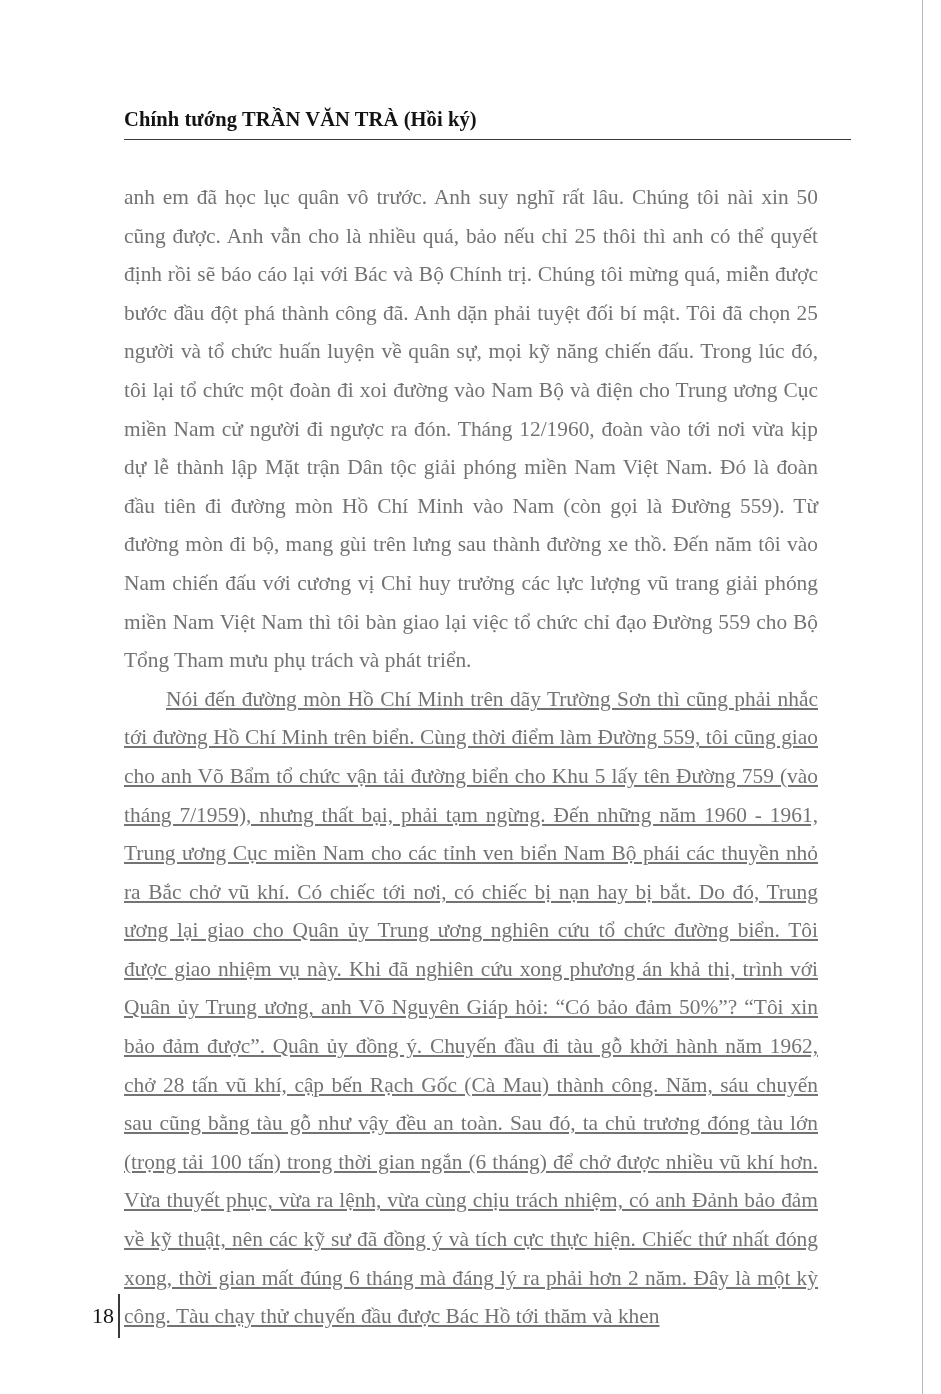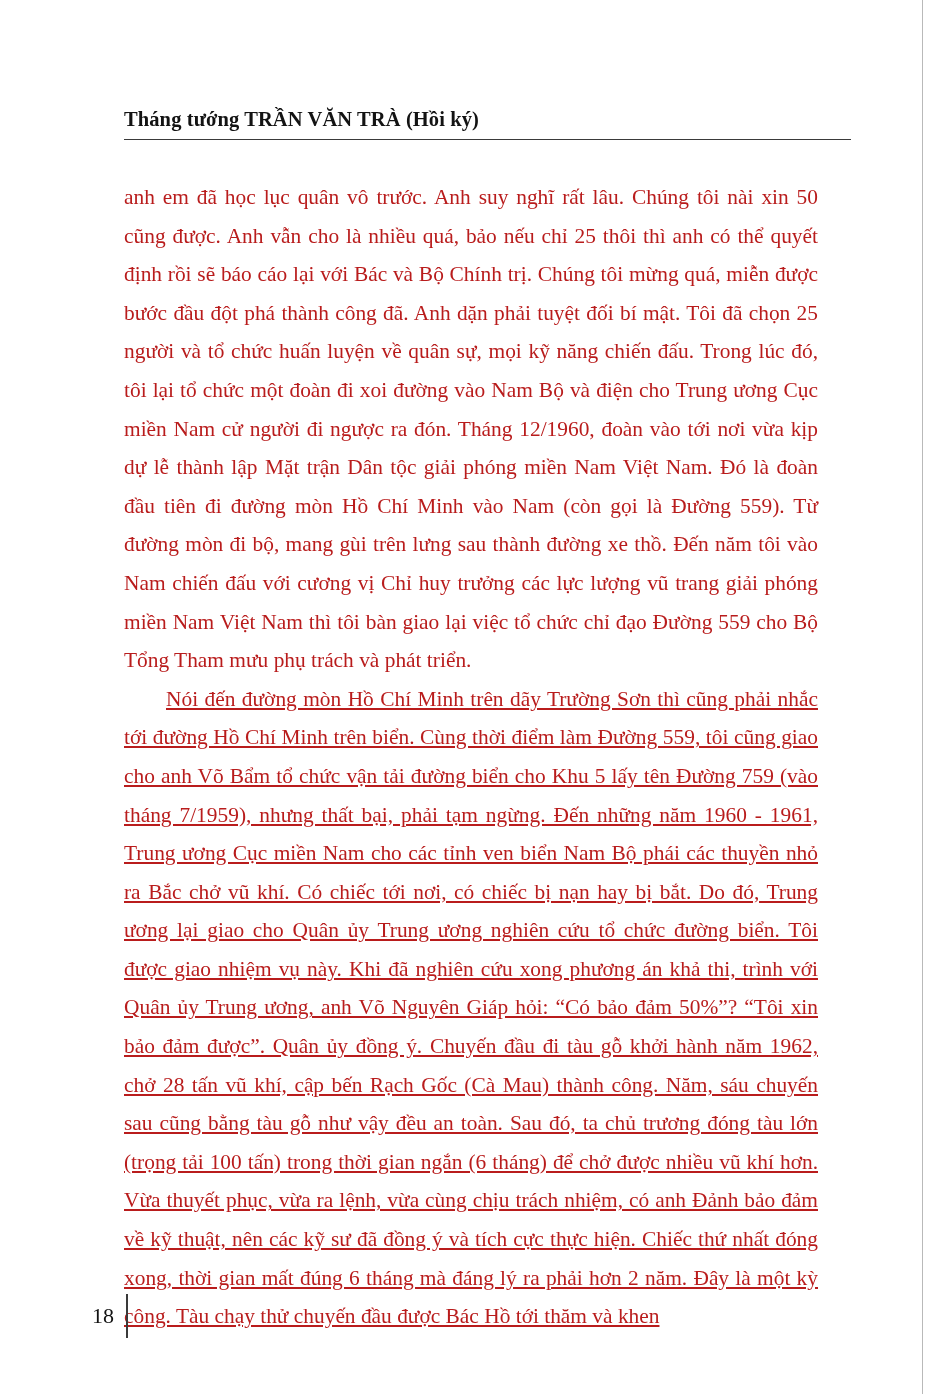--- a/index.html
+++ b/index.html
@@ -63,58 +63,58 @@
     top: 178px;
     left: 124px;
     width: 694px;
   }
   .para {
     font-size: 21.4px;
     line-height: 38.6px;
     text-align: justify;
     text-justify: inter-word;
     margin: 0;
-    color: #b91c1c;
+    color: #737373;
     hyphens: none;
   }
   .para.indent {
     text-indent: 42px;
     text-decoration: underline;
   }
 
   .footer {
     position: absolute;
     left: 92px;
     bottom: 54px;
     height: 48px;
     display: flex;
     align-items: center;
   }
   .folio {
     font-size: 22px;
     color: #131313;
     font-family: "Liberation Serif", serif;
-    padding-right: 12px;
+    padding-right: 4px;
     line-height: 1;
   }
   .folio-rule {
     width: 2px;
     height: 44px;
     background: #3a3a3a;
   }
 </style>
 </head>
 <body>
 
 <div class="page">
 
   <div class="edge-rule"></div>
 
   <div class="header">
-    <div class="header-title">Tháng tướng TRẦN VĂN TRÀ (Hồi ký)</div>
+    <div class="header-title">Chính tướng TRẦN VĂN TRÀ (Hồi ký)</div>
     <div class="header-rule"></div>
   </div>
 
   <div class="content">
     <p class="para">anh em đã học lục quân vô trước. Anh suy nghĩ rất lâu. Chúng tôi nài xin 50 cũng được. Anh vẫn cho là nhiều quá, bảo nếu chỉ 25 thôi thì anh có thể quyết định rồi sẽ báo cáo lại với Bác và Bộ Chính trị. Chúng tôi mừng quá, miễn được bước đầu đột phá thành công đã. Anh dặn phải tuyệt đối bí mật. Tôi đã chọn 25 người và tổ chức huấn luyện về quân sự, mọi kỹ năng chiến đấu. Trong lúc đó, tôi lại tổ chức một đoàn đi xoi đường vào Nam Bộ và điện cho Trung ương Cục miền Nam cử người đi ngược ra đón. Tháng 12/1960, đoàn vào tới nơi vừa kịp dự lễ thành lập Mặt trận Dân tộc giải phóng miền Nam Việt Nam. Đó là đoàn đầu tiên đi đường mòn Hồ Chí Minh vào Nam (còn gọi là Đường 559). Từ đường mòn đi bộ, mang gùi trên lưng sau thành đường xe thồ. Đến năm tôi vào Nam chiến đấu với cương vị Chỉ huy trưởng các lực lượng vũ trang giải phóng miền Nam Việt Nam thì tôi bàn giao lại việc tổ chức chỉ đạo Đường 559 cho Bộ Tổng Tham mưu phụ trách và phát triển.</p>
     <p class="para indent">Nói đến đường mòn Hồ Chí Minh trên dãy Trường Sơn thì cũng phải nhắc tới đường Hồ Chí Minh trên biển. Cùng thời điểm làm Đường 559, tôi cũng giao cho anh Võ Bẩm tổ chức vận tải đường biển cho Khu 5 lấy tên Đường 759 (vào tháng 7/1959), nhưng thất bại, phải tạm ngừng. Đến những năm 1960 - 1961, Trung ương Cục miền Nam cho các tỉnh ven biển Nam Bộ phái các thuyền nhỏ ra Bắc chở vũ khí. Có chiếc tới nơi, có chiếc bị nạn hay bị bắt. Do đó, Trung ương lại giao cho Quân ủy Trung ương nghiên cứu tổ chức đường biển. Tôi được giao nhiệm vụ này. Khi đã nghiên cứu xong phương án khả thi, trình với Quân ủy Trung ương, anh Võ Nguyên Giáp hỏi: “Có bảo đảm 50%”? “Tôi xin bảo đảm được”. Quân ủy đồng ý. Chuyến đầu đi tàu gỗ khởi hành năm 1962, chở 28 tấn vũ khí, cập bến Rạch Gốc (Cà Mau) thành công. Năm, sáu chuyến sau cũng bằng tàu gỗ như vậy đều an toàn. Sau đó, ta chủ trương đóng tàu lớn (trọng tải 100 tấn) trong thời gian ngắn (6 tháng) để chở được nhiều vũ khí hơn. Vừa thuyết phục, vừa ra lệnh, vừa cùng chịu trách nhiệm, có anh Đảnh bảo đảm về kỹ thuật, nên các kỹ sư đã đồng ý và tích cực thực hiện. Chiếc thứ nhất đóng xong, thời gian mất đúng 6 tháng mà đáng lý ra phải hơn 2 năm. Đây là một kỳ công. Tàu chạy thử chuyến đầu được Bác Hồ tới thăm và khen</p>
   </div>
 
   <div class="footer">
     <div class="folio">18</div>

